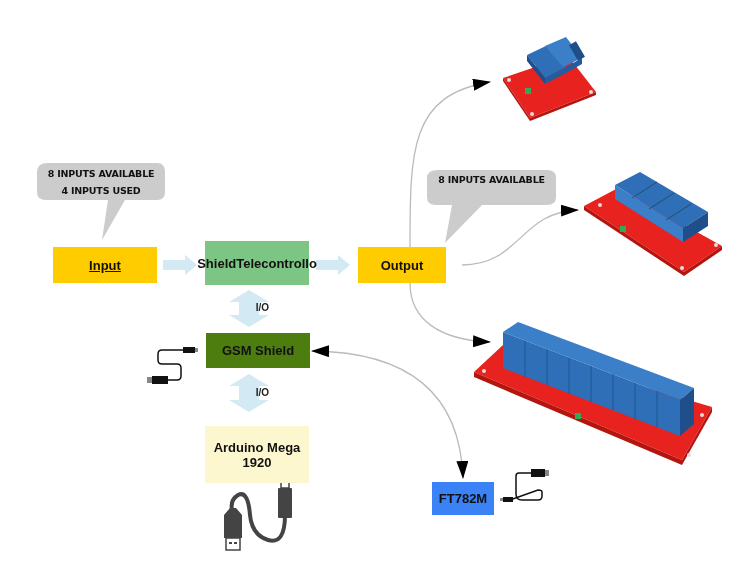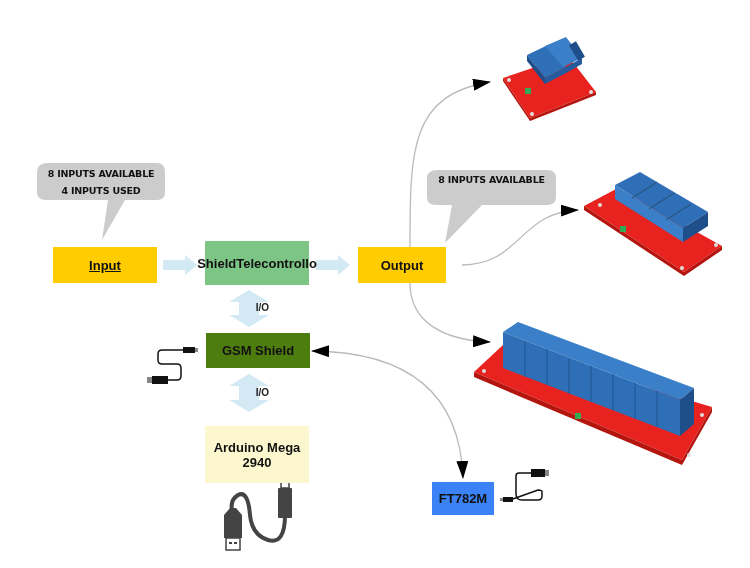--- a/index.html
+++ b/index.html
@@ -160,18 +160,18 @@
 <div class="io-label" style="left:229px; top:302px;">I/O</div>
 
 <div class="box blue" style="left:206px; top:333px; width:104px; height:35px;">
   <span>GSM Shield</span>
 </div>
 
 <div class="io-label" style="left:229px; top:387px;">I/O</div>
 
 <div class="box cream" style="left:205px; top:418px; width:104px; height:57px; flex-direction:column;margin-top:8px;">
   <span>Arduino Mega</span>
-  <span>2940</span>
+  <span>1920</span>
 </div>
 
 <div class="box grey" style="left:432px; top:482px; width:62px; height:33px;">
   <span>FT782M</span>
 </div>
 
 </body></html>

